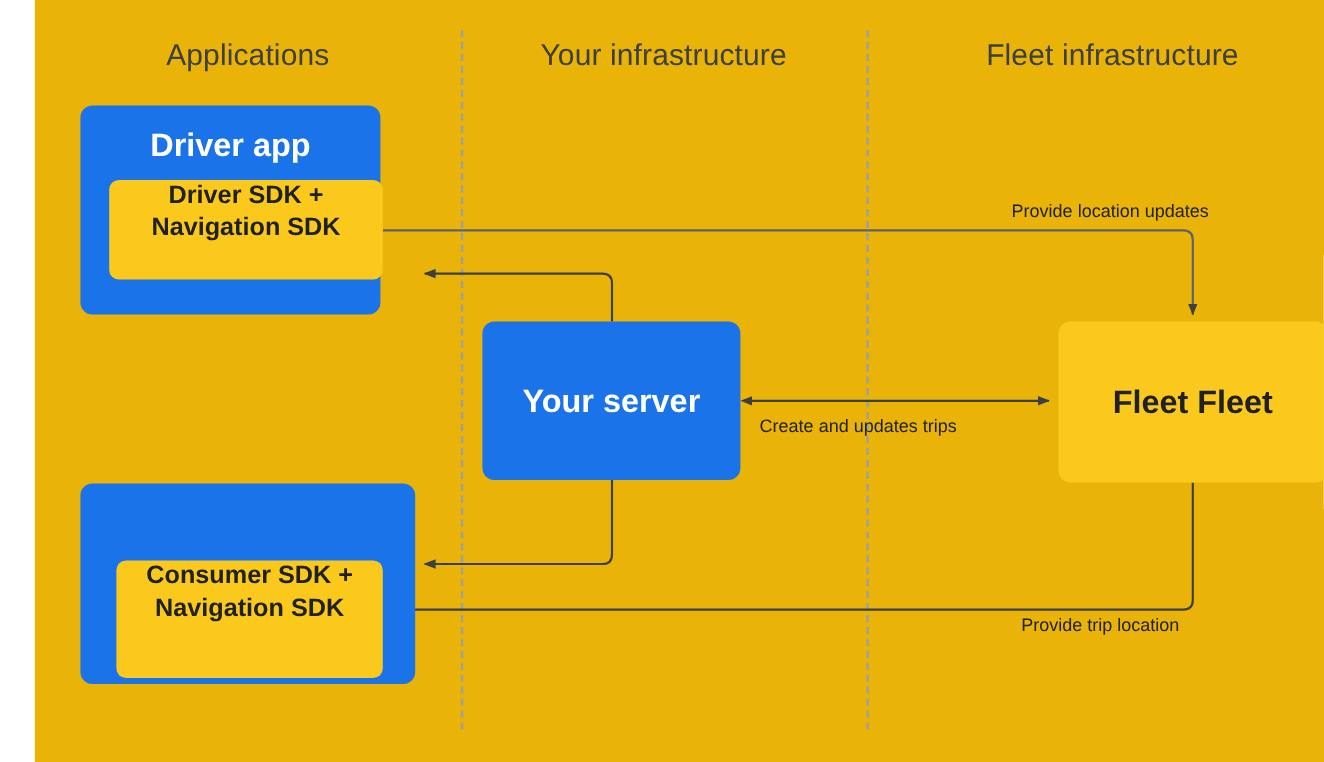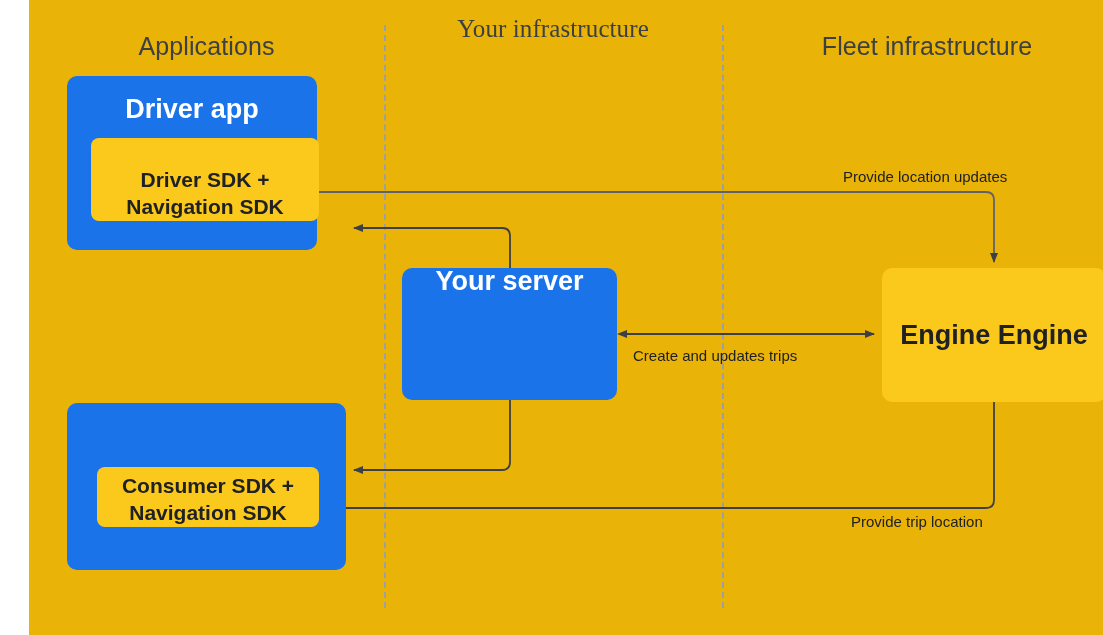--- a/index.html
+++ b/index.html
@@ -25,21 +25,21 @@
     position: absolute;
     font-size: 25px;
     font-weight: 400;
     color: #3c4043;
     letter-spacing: 0.1px;
     text-align: center;
     white-space: nowrap;
     line-height: 1;
   }
   #hdr-applications { left: 0px;   top: 34px; width: 355px; }
-  #hdr-your-infra   { left: 355px; top: 16px; width: 338px; font-family: Liberation Serif, serif; }
+  #hdr-your-infra   { left: 355px; top: 34px; width: 338px; }
   #hdr-google-infra { left: 693px; top: 34px; width: 410px; }
 
   
   .lane-divider {
     position: absolute;
     top: 25px;
     height: 583px;
     width: 0;
     border-left: 2px dashed #9aa0a6;
   }
@@ -62,51 +62,51 @@
     font-size: 27px;
     font-weight: 700;
     line-height: 1;
     white-space: nowrap;
   }
   .sdk-box {
     position: absolute;
     background: #fbc91b;
     border-radius: 8px;
     display: flex;
-    align-items: flex-end;
+    align-items: flex-start;
     justify-content: center;
     box-sizing: border-box;
   }
   .sdk-label {
     color: #202124;
     font-size: 21px;
     font-weight: 700;
     line-height: 1.28;
     text-align: center;
     white-space: pre-line;
   }
 
   
-  #driver-app      { left: 38px;  top: 76px;  width: 250px; height: 174px; }
+  #driver-app      { left: 38px;  top: 88px;  width: 250px; height: 174px; }
   #driver-app-title{ top: 20px; }
   #driver-sdk-box  { left: 24px; top: 62px; width: 228px; height: 83px; }
 
   
   #consumer-app       { left: 38px;  top: 403px; width: 279px; height: 167px; }
   #consumer-app-title { top: 18px; }
-  #consumer-sdk-box   { left: 30px; top: 64px; width: 222px; height: 60px; }
+  #consumer-sdk-box   { left: 30px; top: 64px; width: 222px; height: 98px; }
 
   
   #your-server {
     position: absolute;
     left: 373px; top: 268px; width: 215px; height: 132px;
     background: #1a73e8;
     border-radius: 10px;
     display: flex;
-    align-items: flex-start;
+    align-items: center;
     justify-content: center;
   }
   #your-server-label {
     color: #ffffff;
     font-size: 27px;
     font-weight: 700;
     line-height: 1;
     white-space: nowrap;
   }
 
@@ -208,21 +208,21 @@
       <span class="sdk-label">Consumer SDK +
 Navigation SDK</span>
     </div>
   </div>
 
   <div id="your-server">
     <span id="your-server-label">Your server</span>
   </div>
 
   <div id="fleet-engine">
-    <span id="fleet-engine-label">Engine Engine</span>
+    <span id="fleet-engine-label">Fleet Fleet</span>
   </div>
 
   <div class="edge-label" id="label-location-updates">Provide location updates</div>
 
   <div class="edge-label" id="label-trip-progress">Provide trip location</div>
 
   <div class="edge-label" id="label-create-update">
     <div>Create and updates trips</div>
   </div>
 

